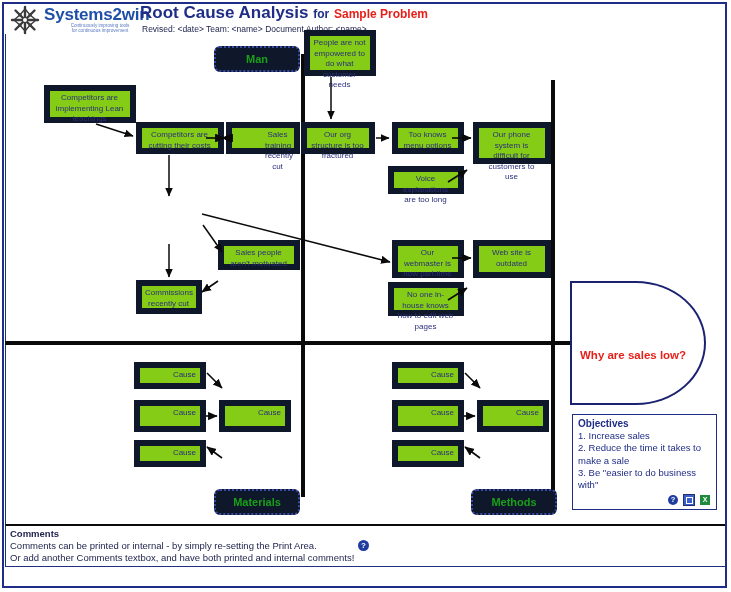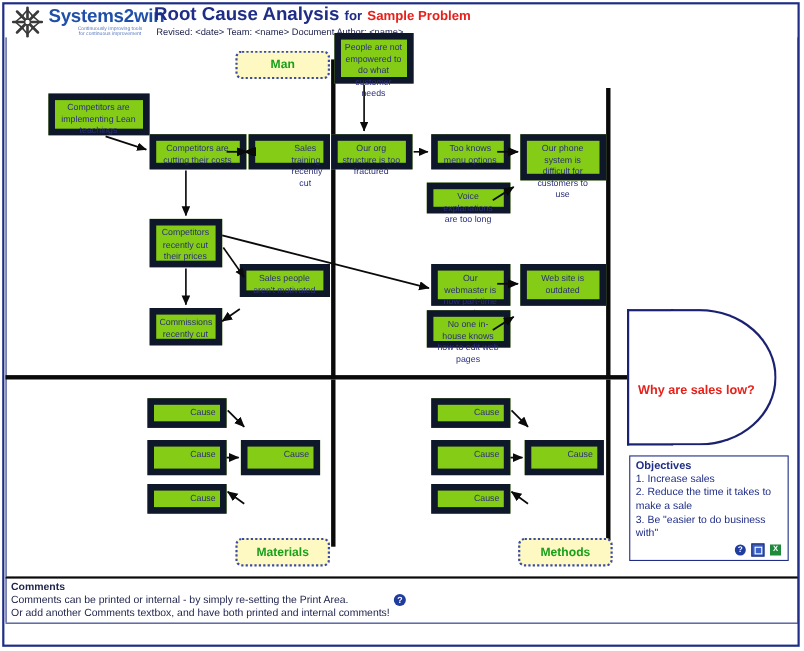--- a/index.html
+++ b/index.html
@@ -25,21 +25,21 @@
   
   .spine-h{position:absolute;left:5px;top:341px;width:575px;height:4px;background:#0a0a0a;}
   .bone-v{position:absolute;width:4px;background:#0a0a0a;}
 
   
   .cbox{position:absolute;box-sizing:border-box;border:6px solid #0f172a;background:#84cc16;color:#2b2f7a;
         font-size:8px;line-height:10.5px;text-align:right;padding:2px 4px 2px 3px;}
   .cbox.center{text-align:center;}
 
   
-  .cat{position:absolute;box-sizing:border-box;border:2px dotted #3a4aa8;background:#fef9c3;border-radius:6px;
+  .cat{position:absolute;box-sizing:border-box;border:2px dotted #3a4aa8;background:#0f172a;border-radius:6px;
        display:flex;align-items:center;justify-content:center;color:#19a019;font-weight:bold;font-size:11px;}
 
   
   .effect{position:absolute;box-sizing:border-box;border:2px solid #1a2170;border-right:none;background:#fff;}
   .effect-round{position:absolute;box-sizing:border-box;border:2px solid #1a2170;border-left:none;background:#fff;
                 border-top-right-radius:70px 62px;border-bottom-right-radius:70px 62px;}
   .effect-label{position:absolute;color:#e8201a;font-weight:bold;font-size:11.5px;white-space:nowrap;margin-top:12px;}
 
   
   .obj{position:absolute;box-sizing:border-box;border:1.5px solid #1f2d86;background:#fff;padding:3px 5px;
@@ -117,21 +117,20 @@
   <div class="bone-v" style="left:301px;top:345px;height:152px;"></div>
   <div class="bone-v" style="left:551px;top:345px;height:152px;"></div>
 
   <div class="cat" style="left:214px;top:46px;width:86px;height:26px;">Man</div>
   <div class="cat" style="left:214px;top:489px;width:86px;height:26px;">Materials</div>
   <div class="cat" style="left:471px;top:489px;width:86px;height:26px;">Methods</div>
 
   <div class="cbox center" style="left:44px;top:85px;width:92px;height:38px;">Competitors are implementing Lean teachings</div>
   <div class="cbox center" style="left:136px;top:122px;width:88px;height:32px;">Competitors are cutting their costs</div>
   <div class="cbox center" style="left:226px;top:122px;width:74px;height:32px;padding-left:33px;">Sales training recently cut</div>
-  <div class="cbox center" style="left:136px;top:199px;width:66px;height:44px;">Competitors recently cut their prices</div>
   <div class="cbox center" style="left:218px;top:240px;width:82px;height:30px;">Sales people aren't motivated</div>
   <div class="cbox center" style="left:136px;top:280px;width:66px;height:34px;">Commissions recently cut</div>
 
   <div class="cbox center" style="left:304px;top:30px;width:72px;height:46px;">People are not empowered to do what customer needs</div>
   <div class="cbox center" style="left:301px;top:122px;width:74px;height:32px;">Our org structure is too fractured</div>
 
   <div class="cbox center" style="left:392px;top:122px;width:72px;height:32px;">Too knows menu options</div>
   <div class="cbox center" style="left:388px;top:166px;width:76px;height:28px;text-align:center;">Voice explanations are too long</div>
   <div class="cbox center" style="left:473px;top:122px;width:78px;height:42px;">Our phone system is difficult for customers to use</div>
   <div class="cbox center" style="left:392px;top:240px;width:72px;height:38px;">Our webmaster is now part-time consultant</div>

